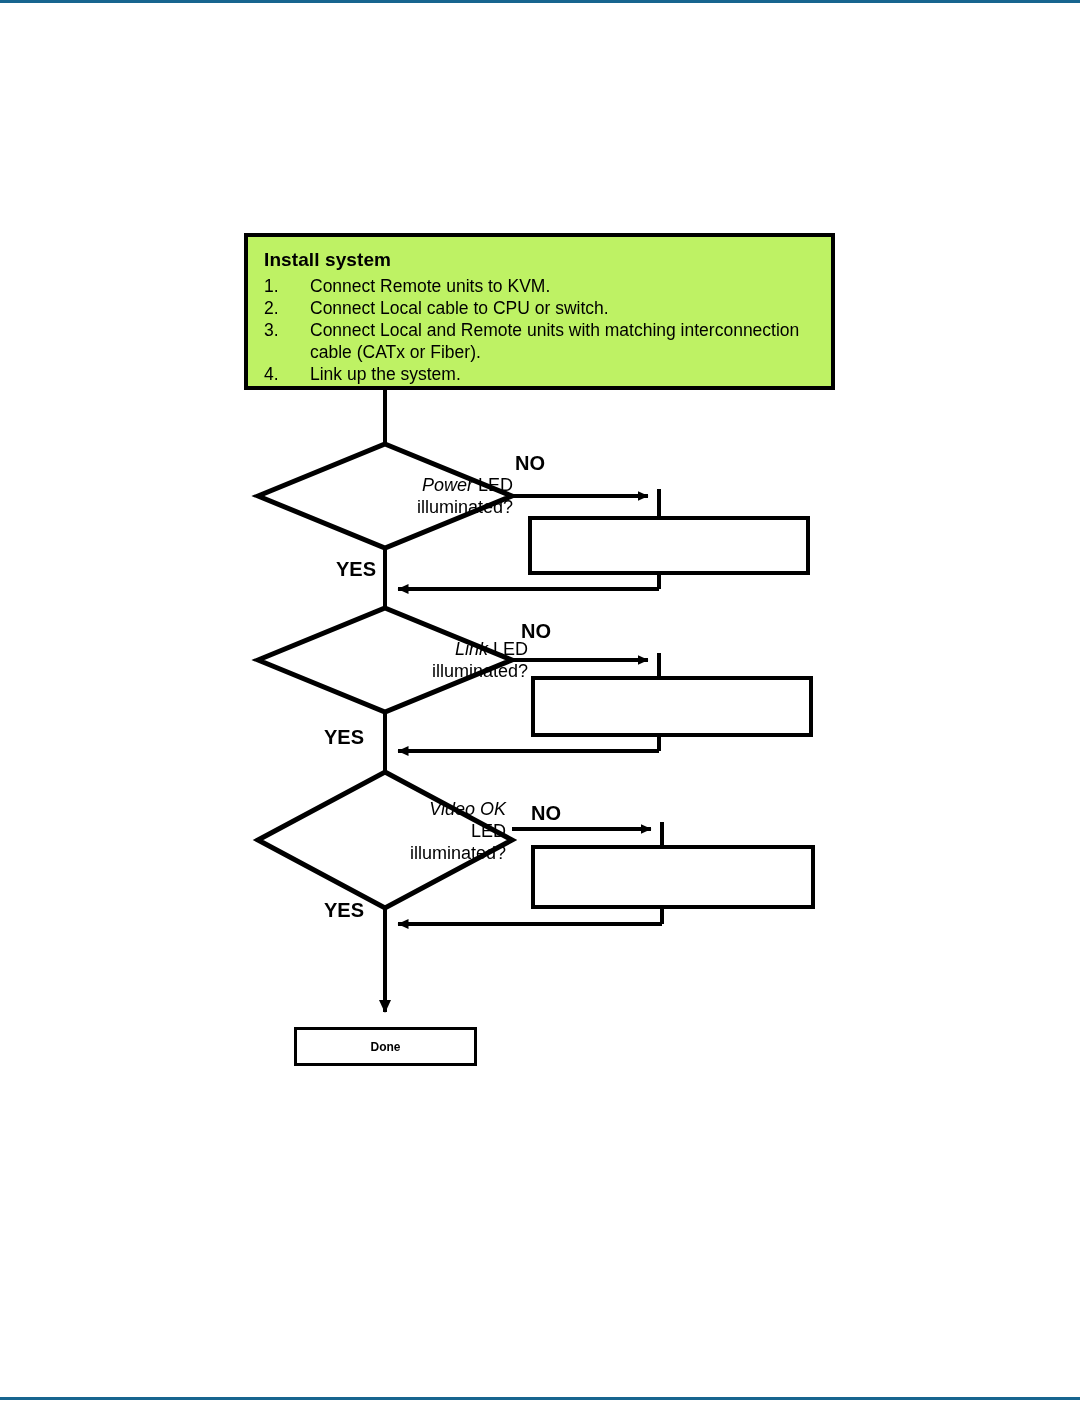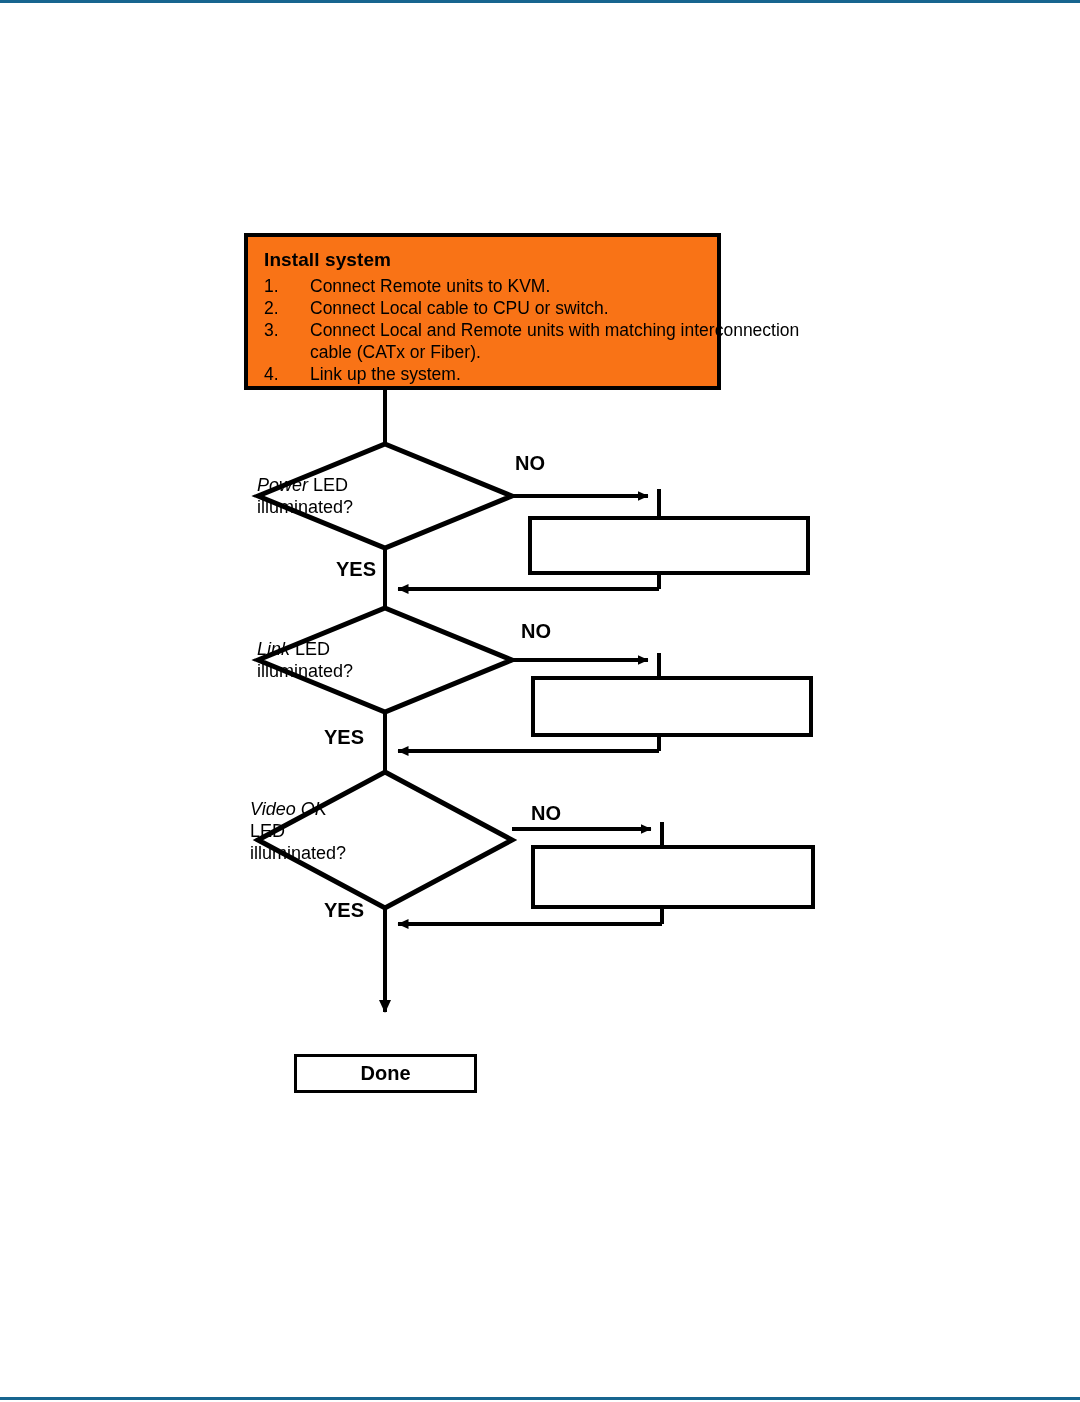--- a/index.html
+++ b/index.html
@@ -30,25 +30,25 @@
     top: 0;
     width: 1080px;
     height: 1402px;
   }
 
   
   .install-box {
     position: absolute;
     left: 244px;
     top: 233px;
-    width: 477px;
+    width: 591px;
     height: 157px;
     box-sizing: border-box;
     border: 4px solid #000;
-    background: #f97316;
+    background: #bef264;
   }
   .install-title {
     position: absolute;
     left: 16px;
     top: 12px;
     font-size: 19px;
     font-weight: bold;
     color: #000;
     letter-spacing: 0.1px;
   }
@@ -70,21 +70,21 @@
     flex: 0 0 46px;
   }
   .install-text {
     flex: 1 1 auto;
   }
 
   
   .diamond-label {
     position: absolute;
     width: 256px;
-    text-align: left;
+    text-align: right;
     font-size: 18px;
     line-height: 22px;
     color: #000;
   }
   .diamond-label em {
     font-style: italic;
   }
 
   
   .branch-label {
@@ -100,30 +100,30 @@
     position: absolute;
     box-sizing: border-box;
     border: 4px solid #000;
     background: #fff;
   }
 
   
   .done-box {
     position: absolute;
     left: 294px;
-    top: 1054px;
+    top: 1027px;
     width: 183px;
     height: 39px;
     box-sizing: border-box;
     border: 3px solid #000;
     background: #fff;
     display: flex;
     align-items: center;
     justify-content: center;
-    font-size: 20px;
+    font-size: 12px;
     font-weight: bold;
     color: #000;
   }
 </style>
 </head>
 <body>
 
 <div class="page-rule top"></div>
 <div class="page-rule bottom"></div>
 
@@ -192,21 +192,21 @@
 </div>
 
 <div class="diamond-label" style="left:257px; top:474px;">
   <div><em>Power</em><span> LED</span></div>
   <div>illuminated?</div>
 </div>
 <div class="branch-label" style="left:515px; top:452px;">NO</div>
 <div class="branch-label" style="left:336px; top:558px;">YES</div>
 <div class="action-box" style="left:528px; top:516px; width:282px; height:59px;"></div>
 
-<div class="diamond-label" style="left:257px; top:638px;">
+<div class="diamond-label" style="left:272px; top:638px;">
   <div><em>Link</em><span> LED</span></div>
   <div>illuminated?</div>
 </div>
 <div class="branch-label" style="left:521px; top:620px;">NO</div>
 <div class="branch-label" style="left:324px; top:726px;">YES</div>
 <div class="action-box" style="left:531px; top:676px; width:282px; height:61px;"></div>
 
 <div class="diamond-label" style="left:250px; top:798px;">
   <div><em>Video OK</em></div>
   <div>LED</div>

